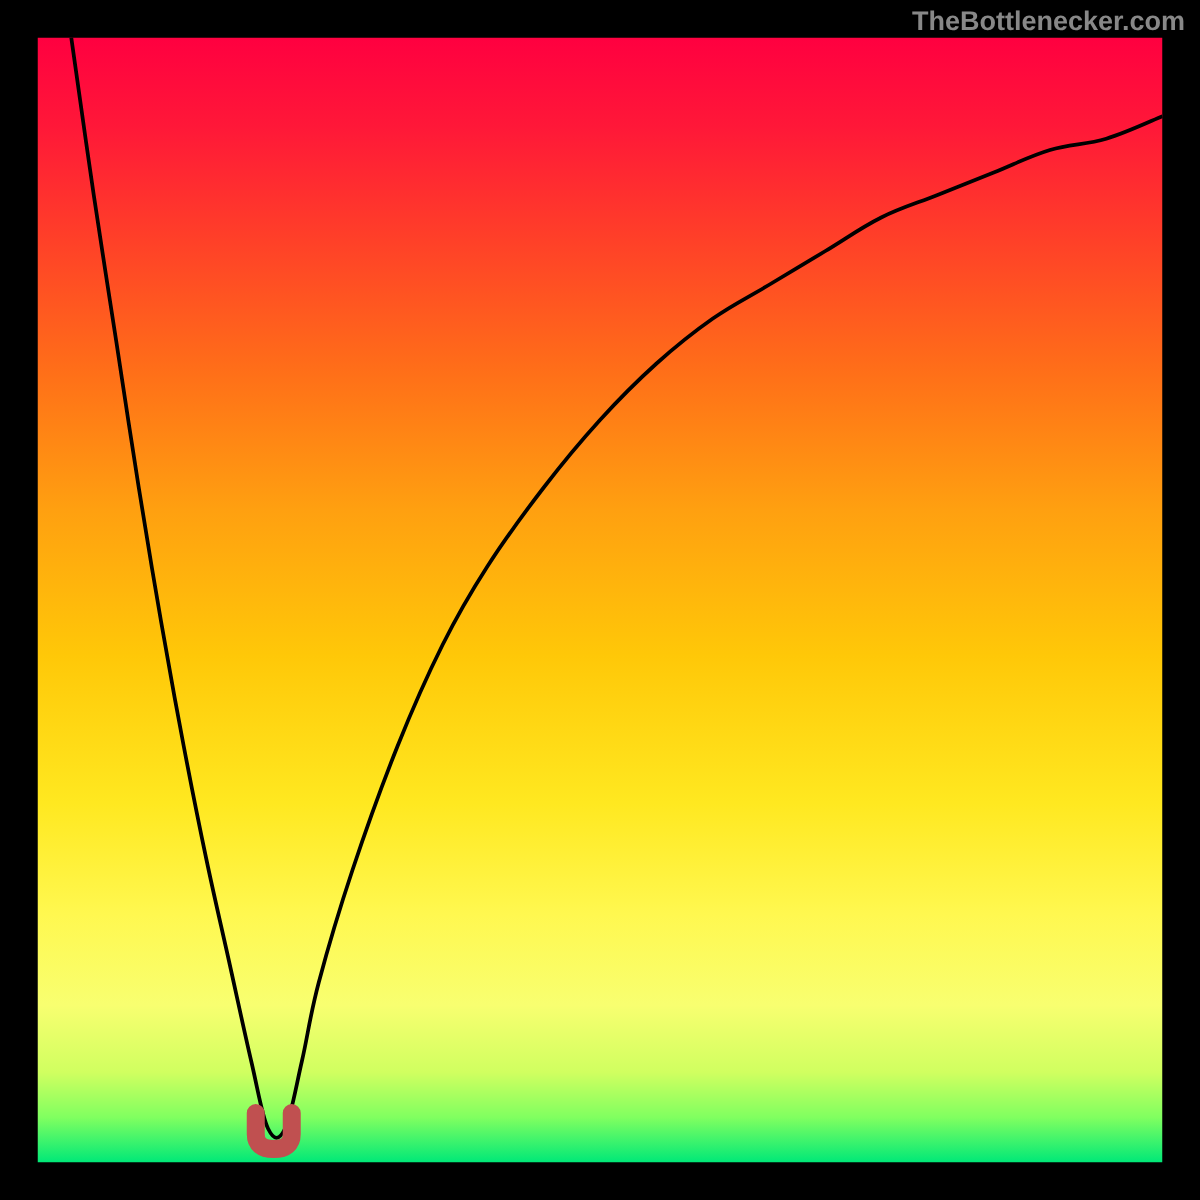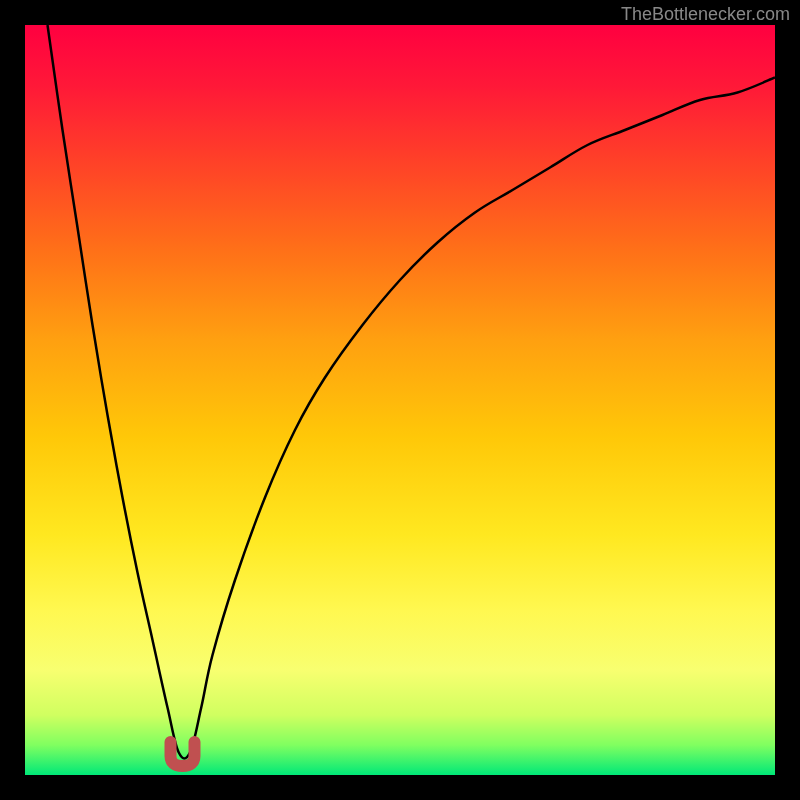--- a/index.html
+++ b/index.html
@@ -13,21 +13,21 @@
       background: #000;
       position: relative;
       font-family: Arial, sans-serif;
     }
     .watermark {
       position: absolute;
       top: 4px;
       right: 10px;
       color: #888;
       font-size: 18px;
-      font-weight: normal;
+      font-weight: bold;
       z-index: 10;
     }
     .chart-frame {
       position: absolute;
       top: 25px;
       left: 25px;
       width: 750px;
       height: 750px;
       background: #000;
     }

